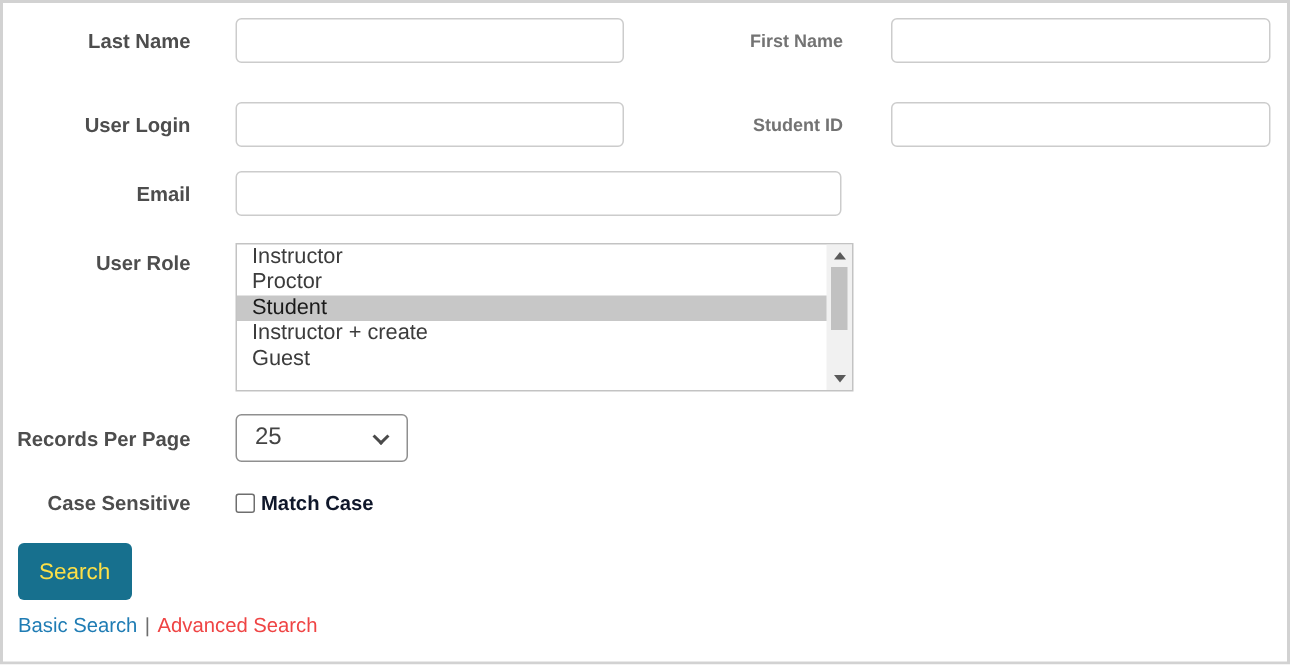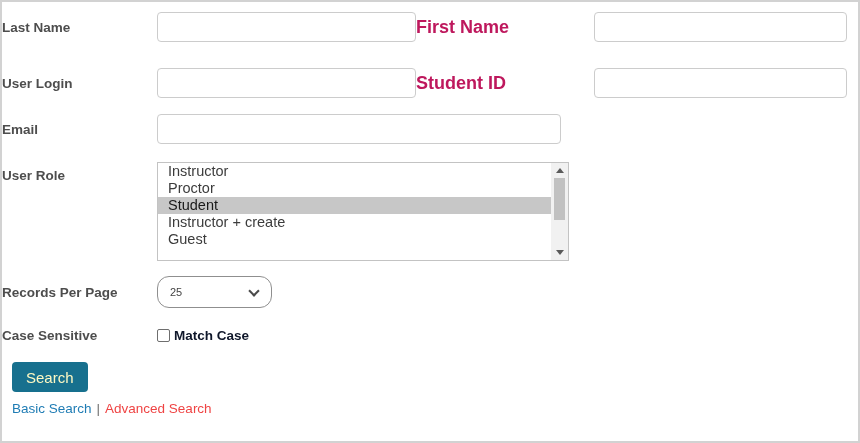--- a/index.html
+++ b/index.html
@@ -10,44 +10,45 @@
   }
   .page {
     width: 860px; height: 443px;
     border: 2px solid #d2d2d2;
     background: #fff;
     overflow: hidden;
   }
   .row { display: flex; align-items: center; }
   .label-cell {
     width: 125px;
+    text-align: right;
     font-weight: bold;
     font-size: 13.5px;
     color: #4d4d4d;
     flex: 0 0 125px;
   }
   .gap30 { width: 30px; flex: 0 0 30px; }
   .text-input {
     height: 30px;
     border: 1px solid #ccc;
     border-radius: 4px;
     background: #fff;
     font-family: "Liberation Sans", "DejaVu Sans", sans-serif;
     font-size: 14px;
     color: #333;
     padding: 0 8px;
     outline: none;
   }
   .input-l { width: 259px; }
   .label-r {
     width: 146px; flex: 0 0 146px;
-    text-align: left;
+    text-align: right;
     font-weight: bold;
-    font-size: 18px;
-    color: #be185d;
+    font-size: 12px;
+    color: #737373;
   }
   .gap32 { width: 32px; flex: 0 0 32px; }
   .input-r { width: 253px; }
   .input-email { width: 404px; }
 
   
   .row-1 { margin-top: 10px; }
   .row-2 { margin-top: 26px; }
   .row-3 { margin-top: 16px; }
   .row-listbox { margin-top: 18px; align-items: flex-start; }
@@ -98,25 +99,25 @@
   }
   .sb-thumb { width: 11px; height: 42px; background: #c1c1c1; flex: 0 0 42px; }
   .sb-spacer { flex: 1 1 auto; }
 
   .lb-label { padding-top: 6px; align-self: flex-start; }
 
   
   .select-box {
     width: 115px; height: 32px;
     border: 1px solid #8f8f8f;
-    border-radius: 12px;
+    border-radius: 4px;
     background: #fff;
     display: flex; align-items: center;
     padding: 0 12px;
-    font-size: 11px;
+    font-size: 16px;
     color: #444;
     cursor: default;
     position: relative;
   }
   .chevron-down {
     position: absolute;
     right: 13px; top: 10px;
     width: 8px; height: 8px;
     border-right: 2px solid #4a4a4a;
     border-bottom: 2px solid #4a4a4a;
@@ -162,24 +163,24 @@
   .checkbox-label {
     margin-left: 4px;
     font-weight: bold;
     font-size: 13.5px;
     color: #0f172a;
   }
 
   
   .button-row { margin-top: 19px; margin-left: 10px; display: flex; }
   .btn {
-    height: 30px;
+    height: 38px;
     border: none;
     border-radius: 4px;
-    color: #fef9c3;
+    color: #fde047;
     font-family: "Liberation Sans", "DejaVu Sans", sans-serif;
     font-size: 15px;
     padding: 0 14px;
     cursor: pointer;
     display: inline-flex;
     align-items: center;
     justify-content: center;
   }
   .btn-search { background: #17708e; min-width: 75px; }
   .btn-reset  { background: #c31c1e; min-width: 95px; margin-left: 6px; }

